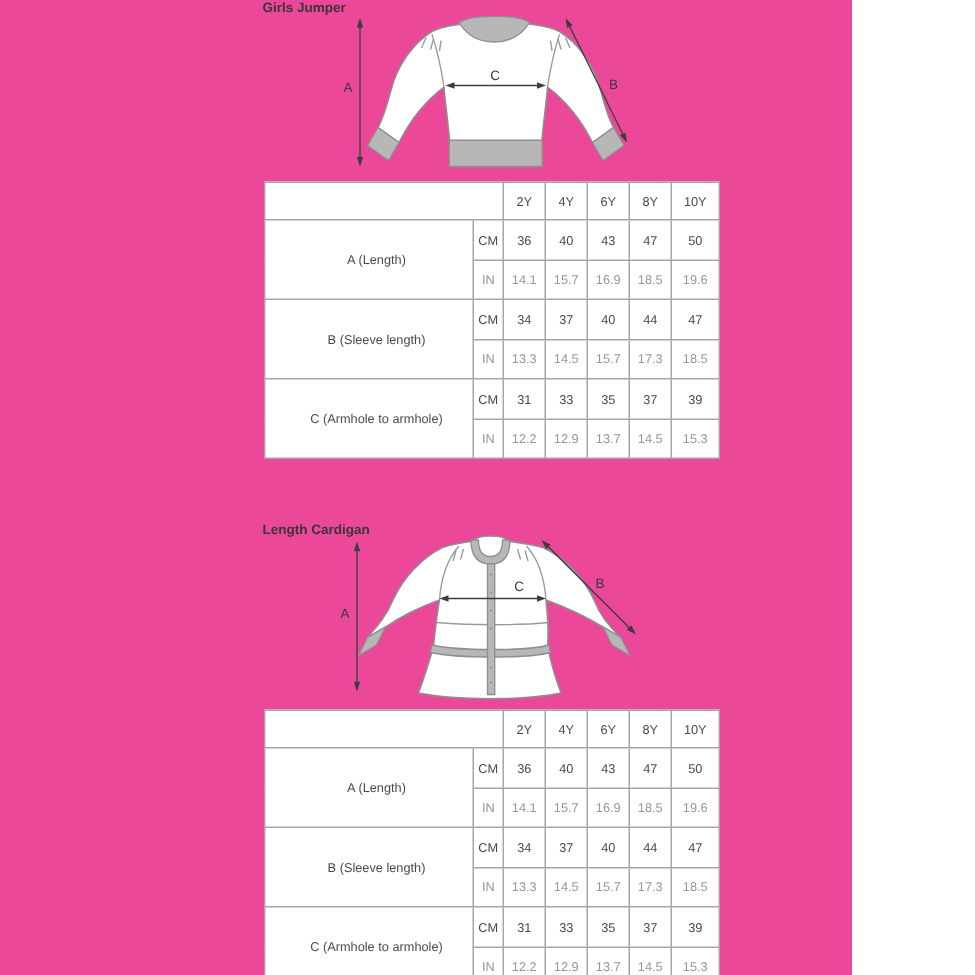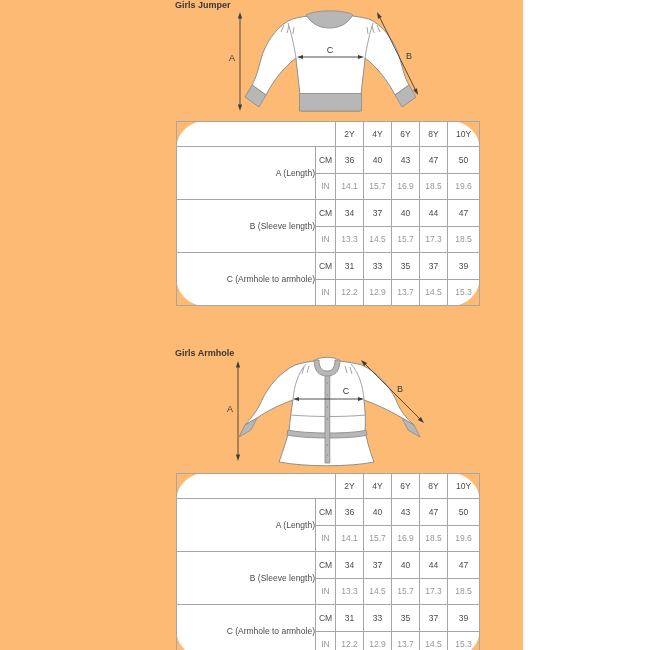--- a/index.html
+++ b/index.html
@@ -1,24 +1,24 @@
 <!DOCTYPE html>
 <html><head>
 <meta charset="utf-8">
 <style>
   html,body{margin:0;padding:0;background:#fff;}
-  .canvas{position:relative;width:523px;height:650px;background:#fdba74;
+  .canvas{position:relative;width:568px;height:650px;background:#ec4899;
           font-family:"Liberation Sans",sans-serif;overflow:hidden;}
   .sec-title{position:absolute;margin:0;font-size:9px;font-weight:bold;color:#383838;line-height:10px;}
   .illus{position:absolute;}
-  .sizes{position:absolute;border-collapse:collapse;table-layout:fixed;width:303px;background:#fff;border-radius:29px;}
+  .sizes{position:absolute;border-collapse:collapse;table-layout:fixed;width:303px;background:#fff;}
   .sizes td{border:1px solid #a6a6a6;padding:0;height:25.5px;text-align:center;
             font-size:8.5px;color:#4a4a4a;line-height:10px;}
   .sizes tr.hdr-row td{height:24px;}
-  .sizes td.lbl{text-align:right;padding-left:10px;}
+  .sizes td.lbl{text-align:center;padding-left:10px;}
   .sizes tr.in-row td{color:#979797;text-align:center;}
   
   .g-outline{fill:#ffffff;stroke:#8f8f8f;stroke-width:1;stroke-linejoin:round;}
   .g-seam{fill:none;stroke:#9a9a9a;stroke-width:0.9;}
   .g-gray{fill:#b7b7b7;stroke:#8f8f8f;stroke-width:0.9;stroke-linejoin:round;}
   .dim{stroke:#3d3d3d;stroke-width:0.9;fill:none;}
   .dim-head{fill:#3d3d3d;stroke:none;}
   .dim-txt{font-family:"Liberation Sans",sans-serif;font-size:9px;fill:#3a3a3a;}
 </style>
 </head>
@@ -128,21 +128,21 @@
       <td>IN</td>
       <td>12.2</td>
       <td>12.9</td>
       <td>13.7</td>
       <td>14.5</td>
       <td>15.3</td>
     </tr>
   </tbody>
     </table>
 
-  <h2 class="sec-title" style="left:175px;top:348px;">Girls Armhole</h2>
+  <h2 class="sec-title" style="left:175px;top:348px;">Length Cardigan</h2>
 
   <svg class="illus" style="left:225px;top:355px;" width="210" height="115" viewBox="0 0 210 115">
 
     <path class="g-outline" d="M 89,6 C 82,7 76,8 70,10 C 56,17 44,30 37,45 C 33,55 27,62 20,70
          L 32,63 C 45,54 57,49 68,45 C 66,56 65,66 64,76
          C 60,90 57,99 54,107 C 80,112 125,112 149,107 C 146,99 143,90 140,76
          C 141,66 140,55 139,45 C 150,49 162,54 177,63 L 189,70
          C 180,62 175,55 171,45 C 164,30 152,17 137,10 C 130,8 122,7 115,6
          C 110,1 94,1 89,6 Z"></path>
 

